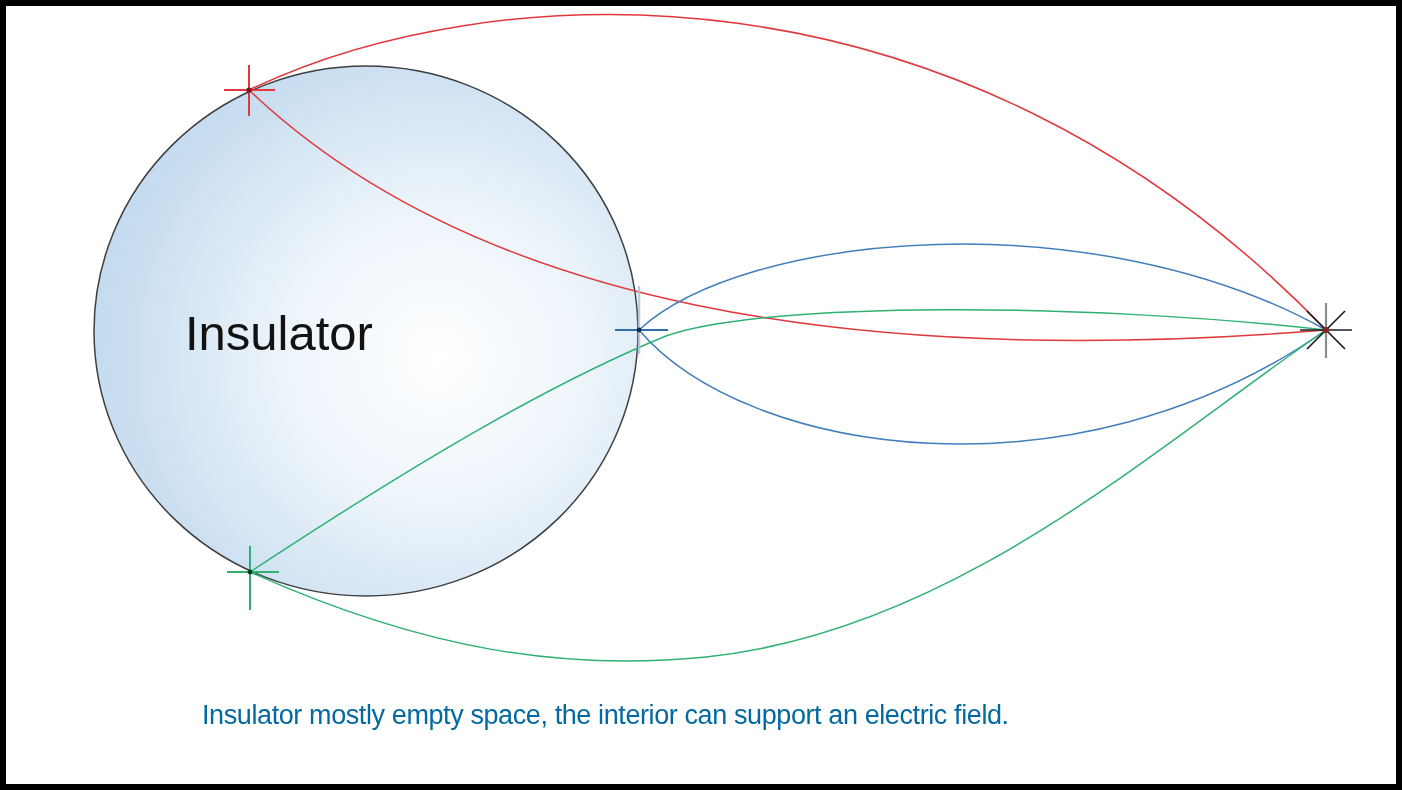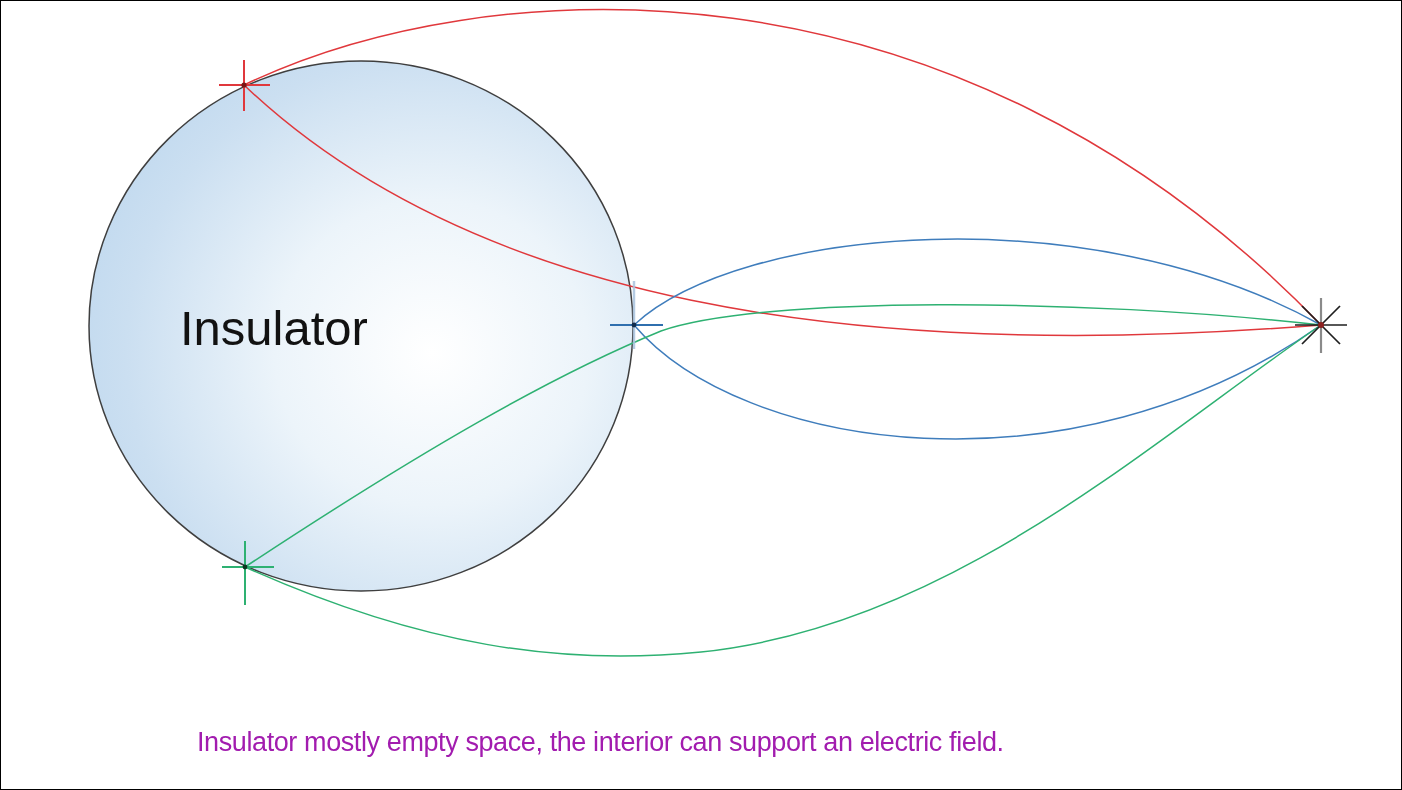--- a/index.html
+++ b/index.html
@@ -1,42 +1,41 @@
 <!DOCTYPE html>
 <html><head>
 <meta charset="utf-8">
 <style>
   html,body{margin:0;padding:0;background:#ffffff;}
   .canvas{
     position:relative;
     width:1402px;height:790px;
     background:#ffffff;
-    border:1px solid #000000;
+    border:6px solid #000000;
     box-sizing:border-box;
     overflow:hidden;
     font-family:"Liberation Sans", sans-serif;
   }
   .diagram-svg{position:absolute;left:0;top:0;}
   .sphere-label{
     position:absolute;
     left:179px;top:299px;
     font-size:49px;
     color:#121212;
     white-space:nowrap;
     letter-spacing:0px;
   }
   .caption{
     position:absolute;
     left:196px;top:691px;
     font-size:27px;
     line-height:37px;
-    color:#a21caf;
+    color:#0369a1;
     letter-spacing:-0.4px;
     white-space:nowrap;
-    margin-top:32px;
   }
 </style>
 </head>
 <body>
 
 <div class="canvas">
 
   <svg class="diagram-svg" width="1402" height="790" viewBox="0 0 1402 790">
     <defs>
       <radialGradient id="sphereGrad" cx="63%" cy="55%" r="72%">

